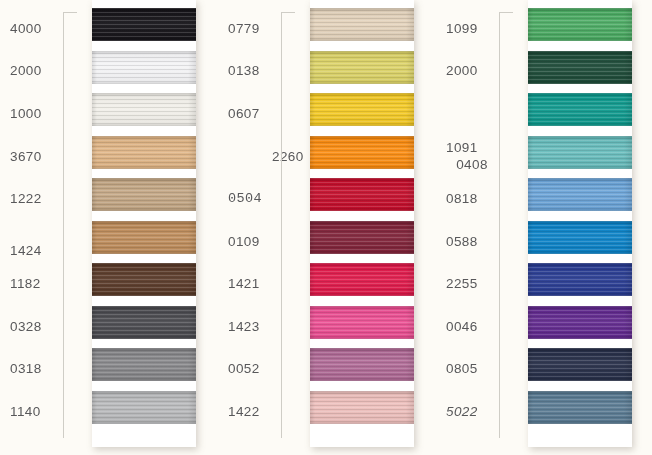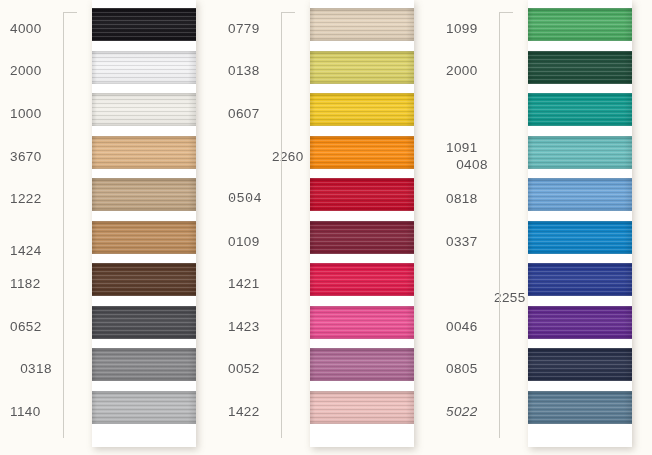--- a/index.html
+++ b/index.html
@@ -132,22 +132,22 @@
 <div id="chart">
     <div class="column col-0">
       <div class="labels">
         <div class="code-label" style="top: 22px;">4000</div>
         <div class="code-label" style="top: 64px;">2000</div>
         <div class="code-label" style="top: 107px;">1000</div>
         <div class="code-label" style="top: 150px;">3670</div>
         <div class="code-label" style="top: 192px;">1222</div>
         <div class="code-label" style="top: 244px;">1424</div>
         <div class="code-label" style="top: 277px;">1182</div>
-        <div class="code-label" style="top: 320px;">0652</div>
-        <div class="code-label" style="top: 362px; text-align: center;">0318</div>
+        <div class="code-label" style="top: 320px;">0328</div>
+        <div class="code-label" style="top: 362px;">0318</div>
         <div class="code-label" style="top: 405px;">1140</div>
       </div>
       <div class="bracket"></div>
       <div class="card">
         <div class="swatch" title="4000" style="top: 8px; height: 33px; background: rgb(23, 21, 26);">
           <div class="thread"></div>
           <div class="shade"></div>
           <div class="sides"></div>
         </div>
         <div class="swatch" title="2000" style="top: 51px; height: 33px; background: rgb(244, 244, 246);">
@@ -264,22 +264,22 @@
         </div>
       </div>
     </div>
     <div class="column col-2">
       <div class="labels">
         <div class="code-label" style="top: 22px;">1099</div>
         <div class="code-label" style="top: 64px;">2000</div>
         <div class="code-label" style="top: 107px; margin-top: 34px;">1091</div>
         <div class="code-label" style="top: 158px; text-align: center;">0408</div>
         <div class="code-label" style="top: 192px;">0818</div>
-        <div class="code-label" style="top: 235px;">0337</div>
-        <div class="code-label" style="top: 291px; margin-left: 48px;">2255</div>
+        <div class="code-label" style="top: 235px;">0588</div>
+        <div class="code-label" style="top: 277px;">2255</div>
         <div class="code-label" style="top: 320px;">0046</div>
         <div class="code-label" style="top: 362px;">0805</div>
         <div class="code-label" style="top: 405px; font-style: italic;">5022</div>
       </div>
       <div class="bracket"></div>
       <div class="card">
         <div class="swatch" title="1099" style="top: 8px; height: 33px; background: rgb(75, 171, 99);">
           <div class="thread"></div>
           <div class="shade"></div>
           <div class="sides"></div>

